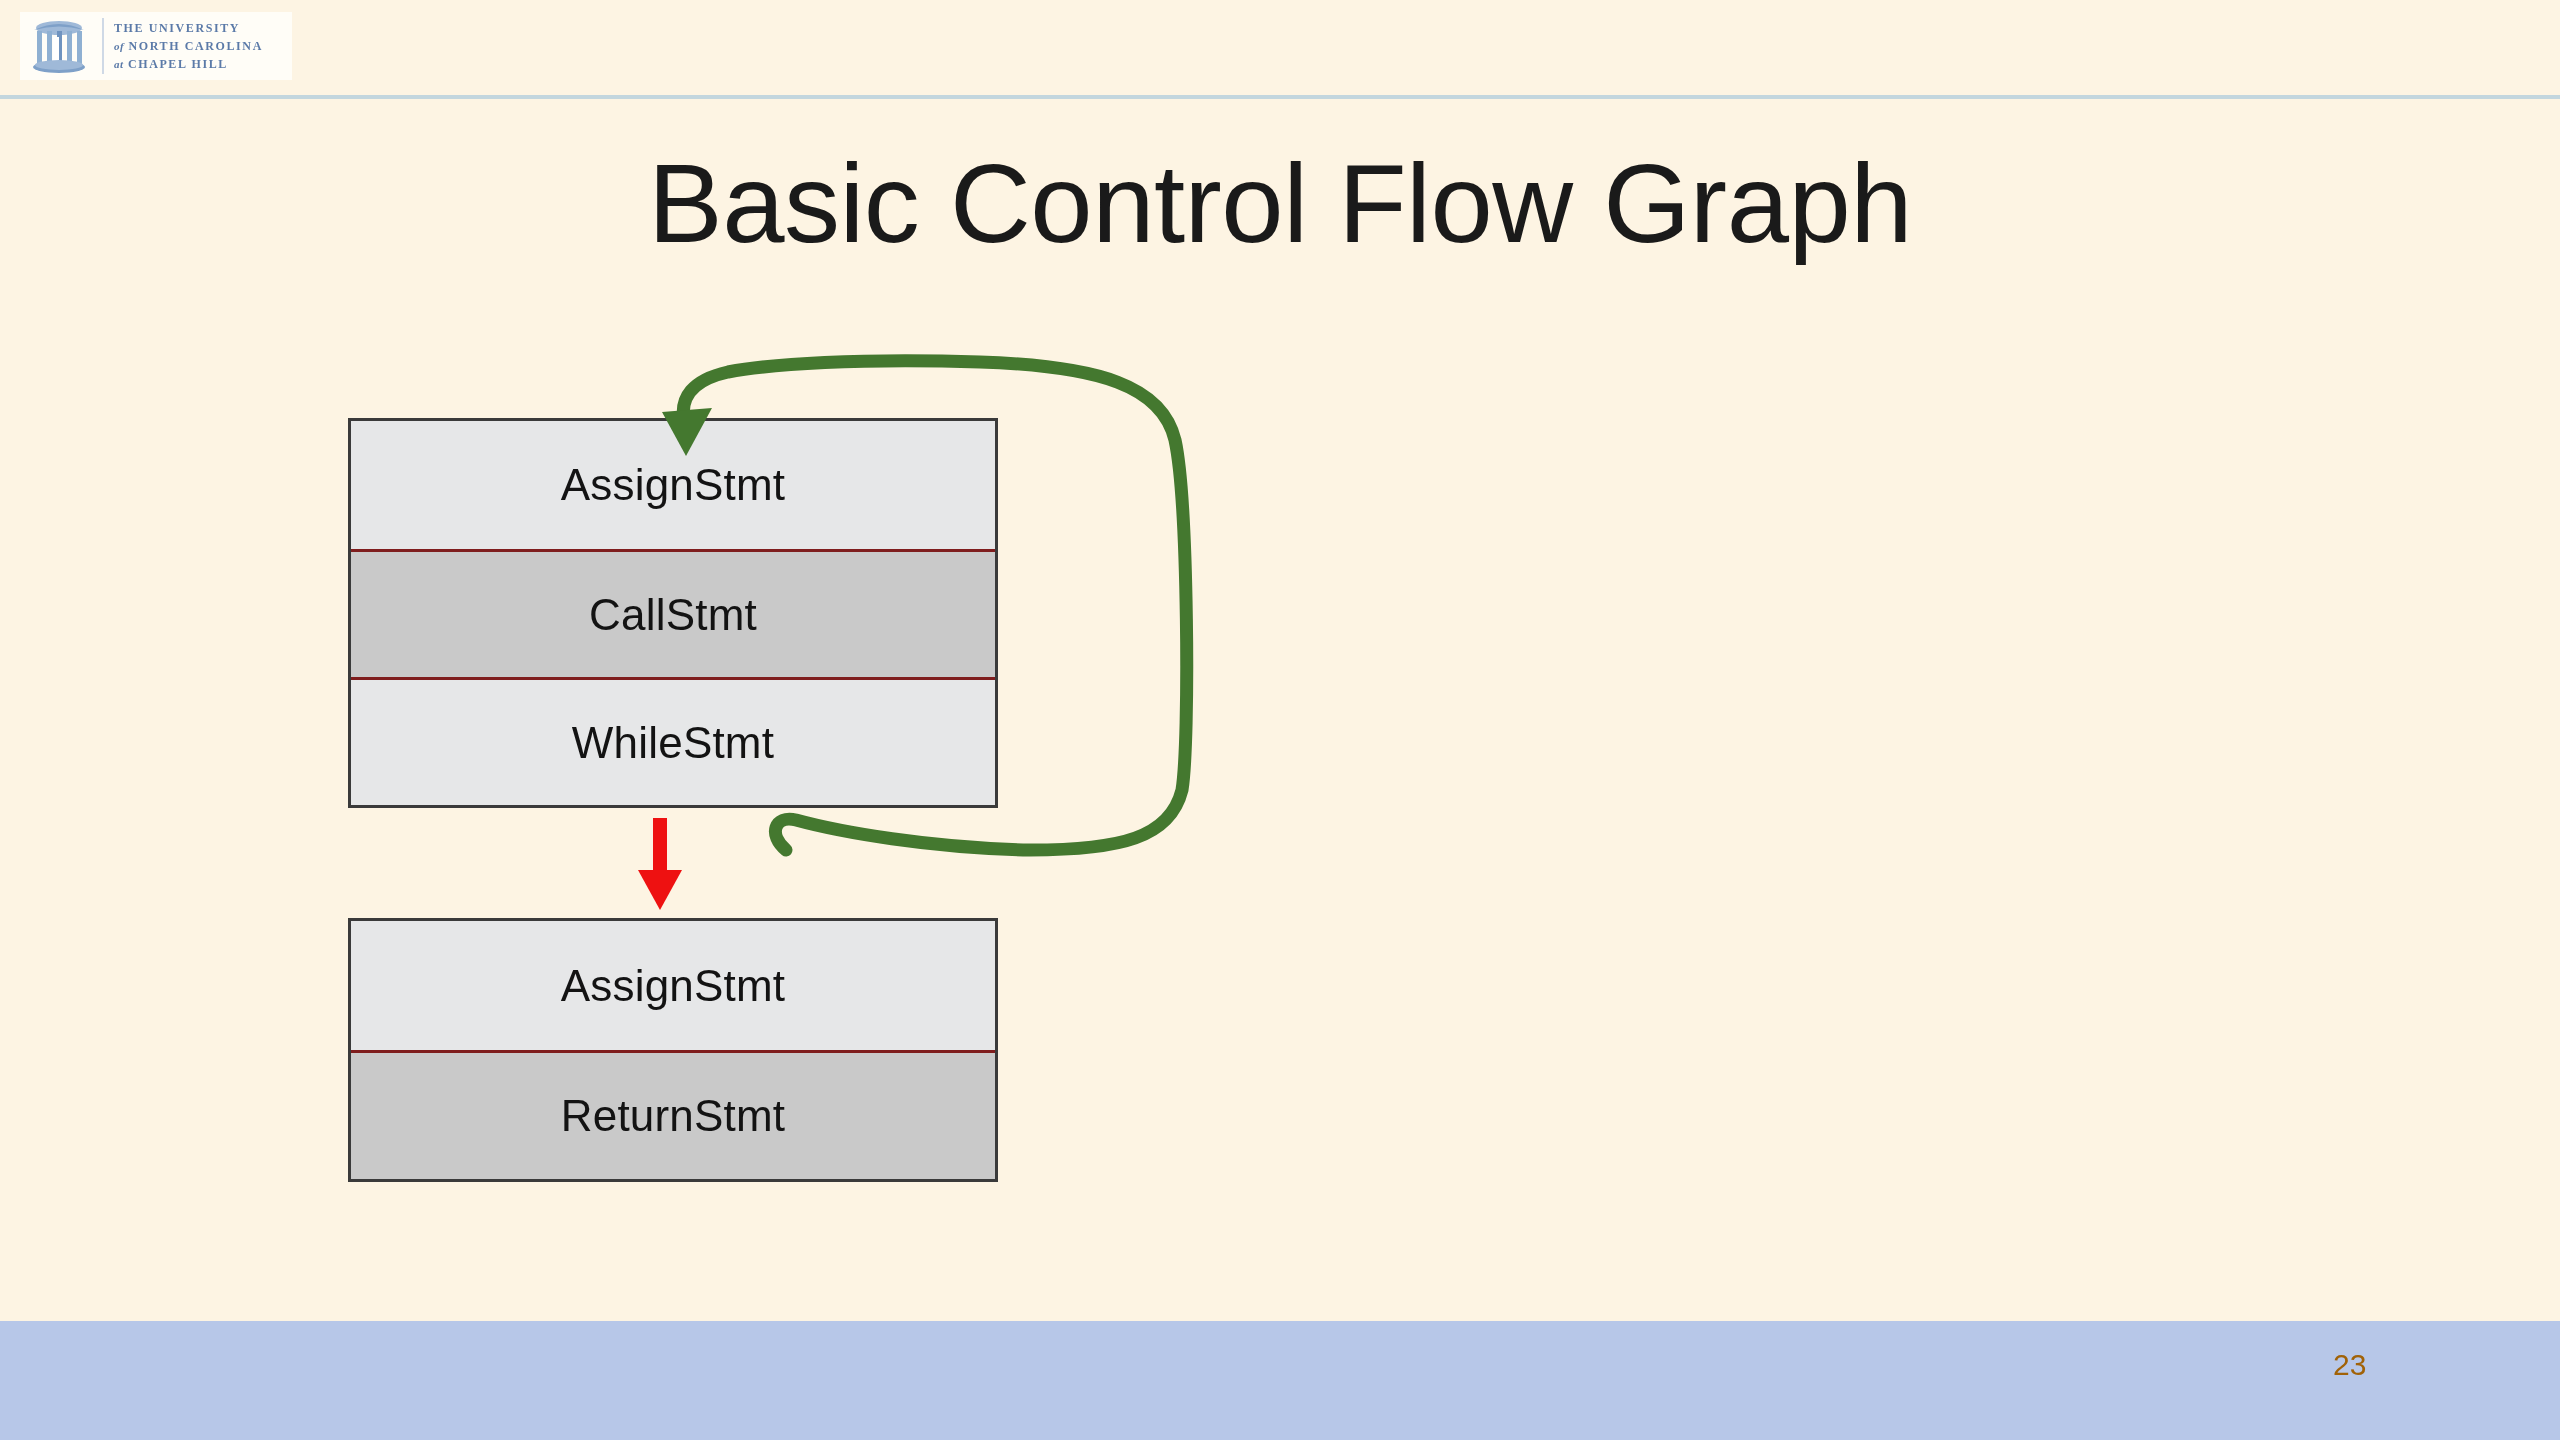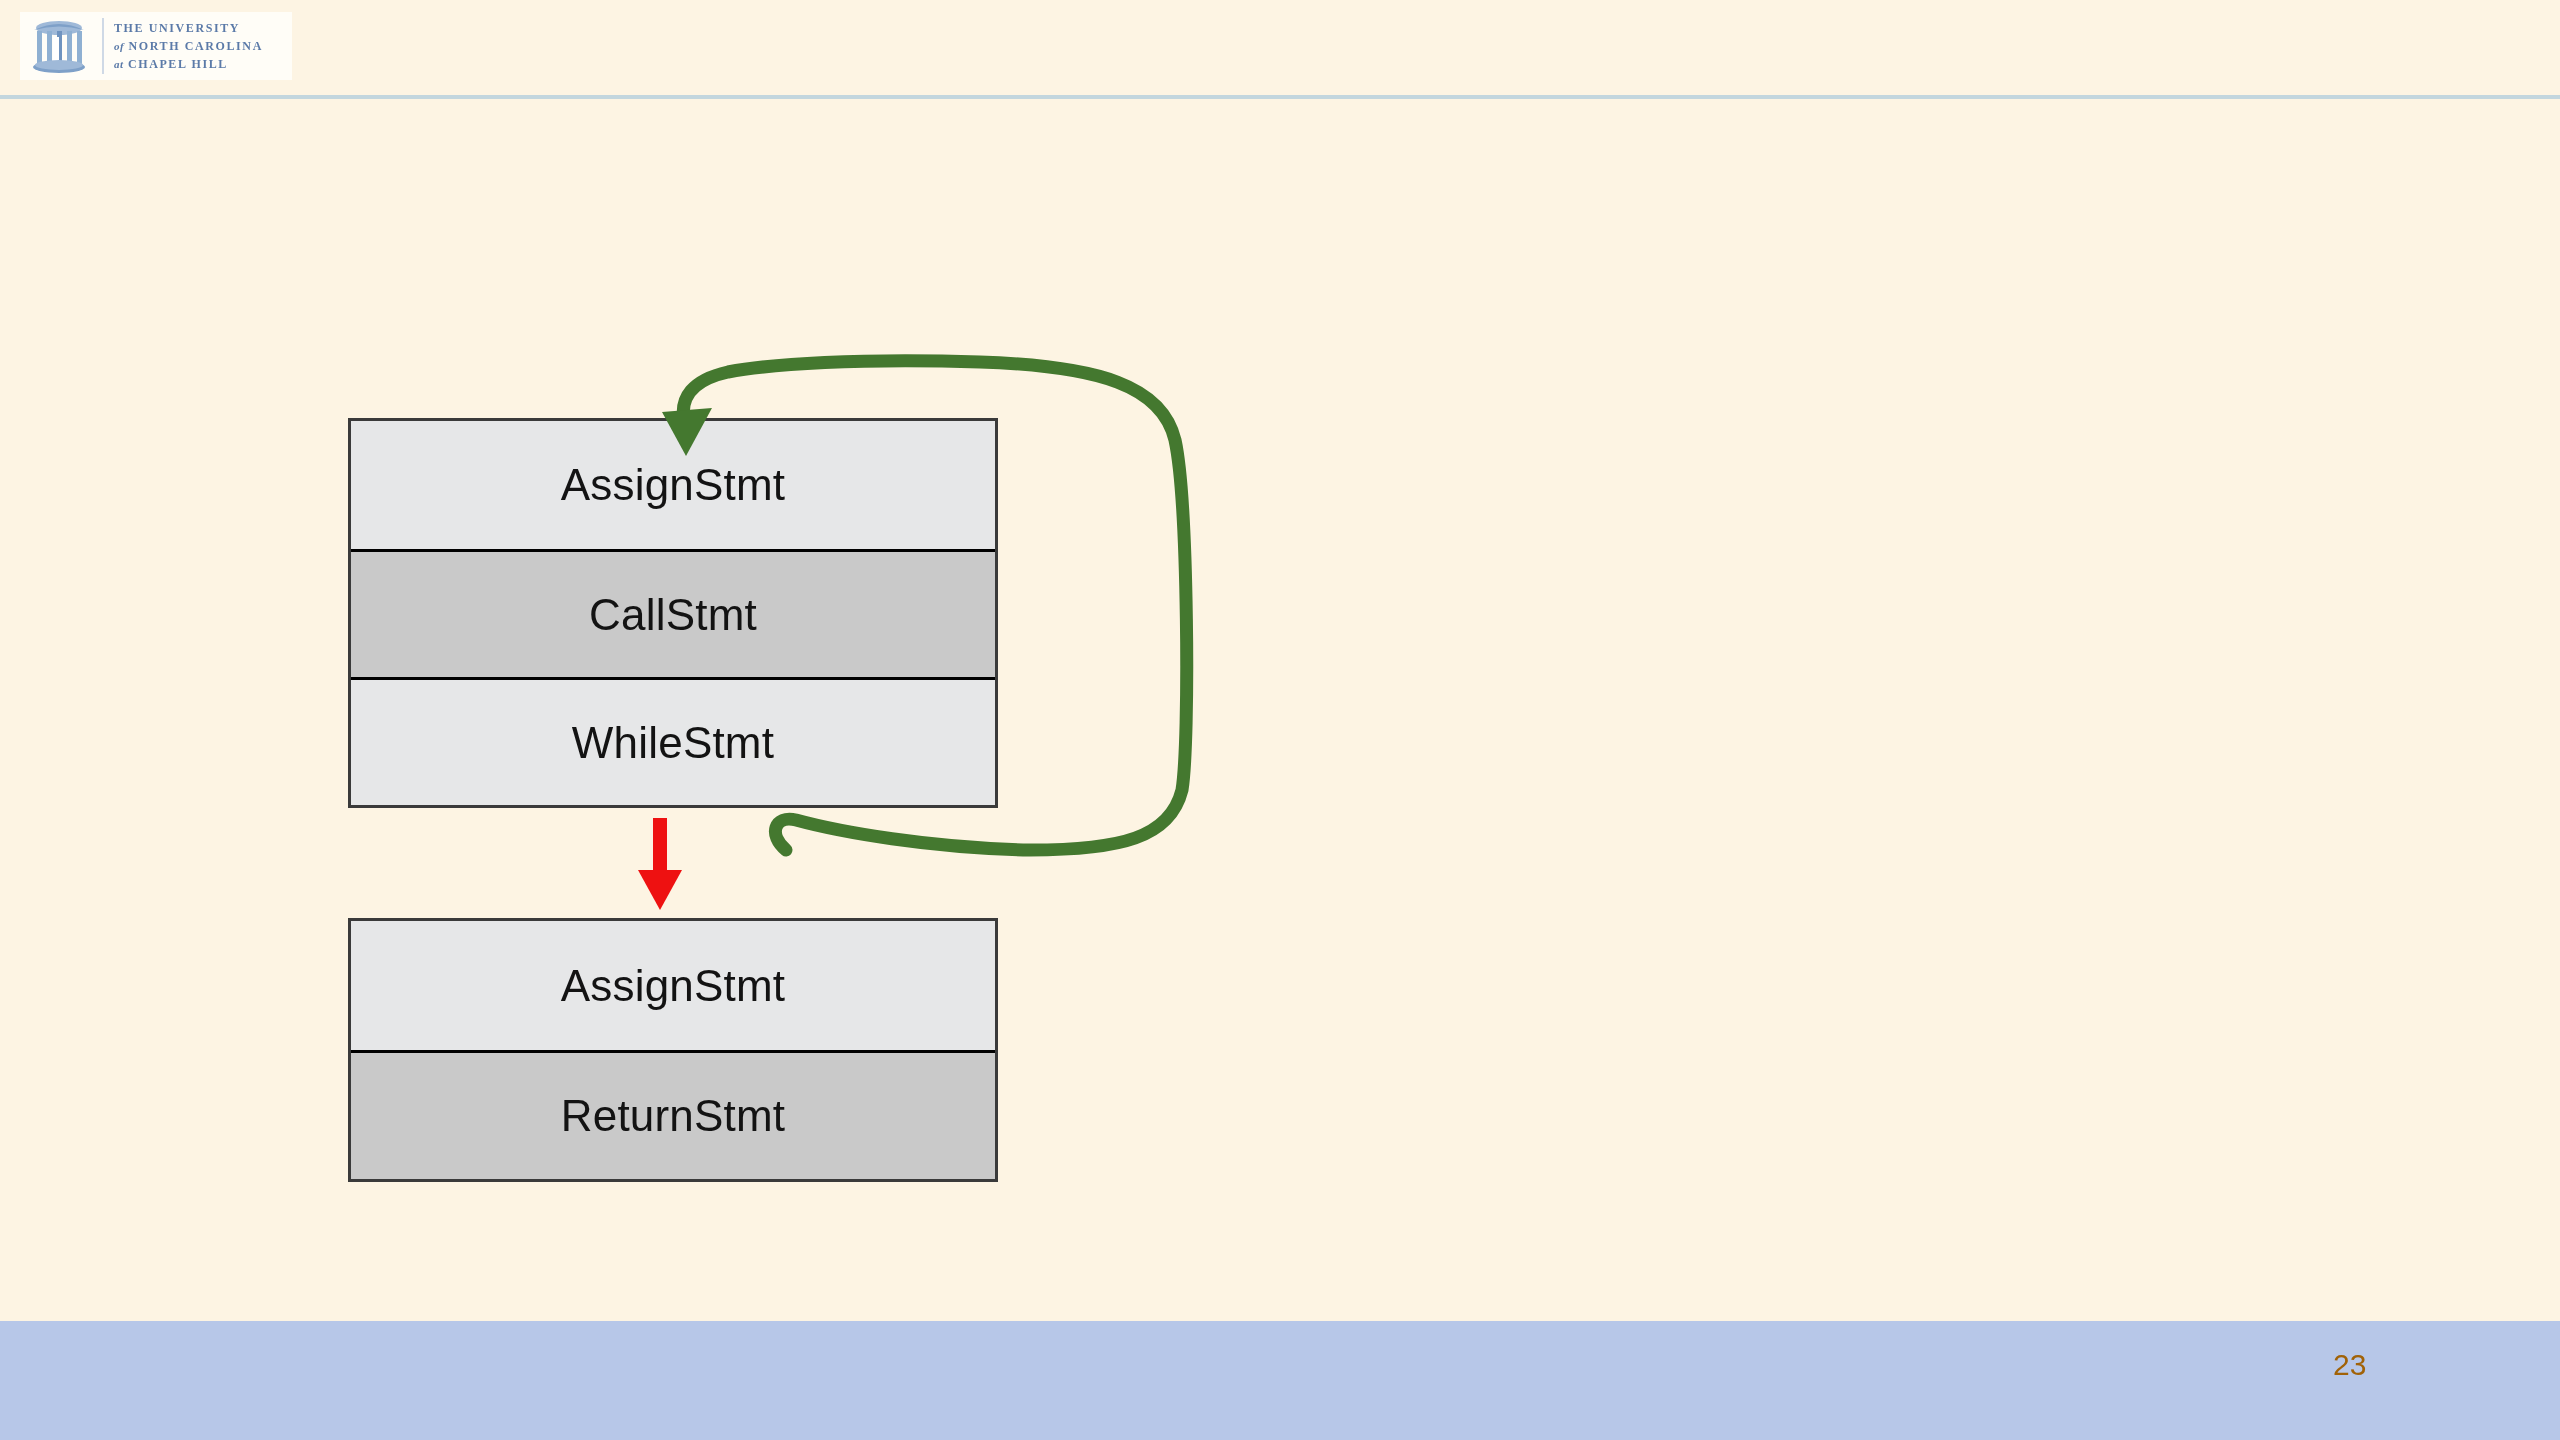--- a/index.html
+++ b/index.html
@@ -110,21 +110,21 @@
   .stmt-row {
     box-sizing: border-box;
     display: flex;
     align-items: center;
     justify-content: center;
     font-size: 44px;
     color: #131313;
     letter-spacing: 0.2px;
   }
   .stmt-row + .stmt-row {
-    border-top: 3px solid #000000;
+    border-top: 3px solid #7f1d1d;
   }
   .shade-light { background: #e6e7e8; }
   .shade-dark  { background: #c9c9c9; }
 
   #block-1 .stmt-row { height: 128px; }
   #block-2 .stmt-row { height: 129px; }
 
   
   #red-arrow {
     position: absolute;
@@ -190,20 +190,21 @@
     <div id="logo-divider"></div>
     <div id="logo-wordmark">
       <div class="wm-line wm-1">THE UNIVERSITY</div>
       <div class="wm-line wm-2"><span class="wm-small">of</span> <span>NORTH CAROLINA</span></div>
       <div class="wm-line wm-3"><span class="wm-small">at</span> <span>CHAPEL HILL</span></div>
     </div>
   </div>
 
   <div id="header-rule"></div>
 
+  <div id="slide-title">Basic Control Flow Graph</div>
 
   <div id="block-1" class="stmt-block">
     <div class="stmt-row shade-light">AssignStmt</div>
     <div class="stmt-row shade-dark">CallStmt</div>
     <div class="stmt-row shade-light">WhileStmt</div>
   </div>
 
   <svg id="red-arrow" viewBox="0 0 80 96">
     <rect x="33" y="0" width="14" height="60" fill="#ee1111"></rect>
     <polygon points="18,52 62,52 40,92" fill="#ee1111"></polygon>

